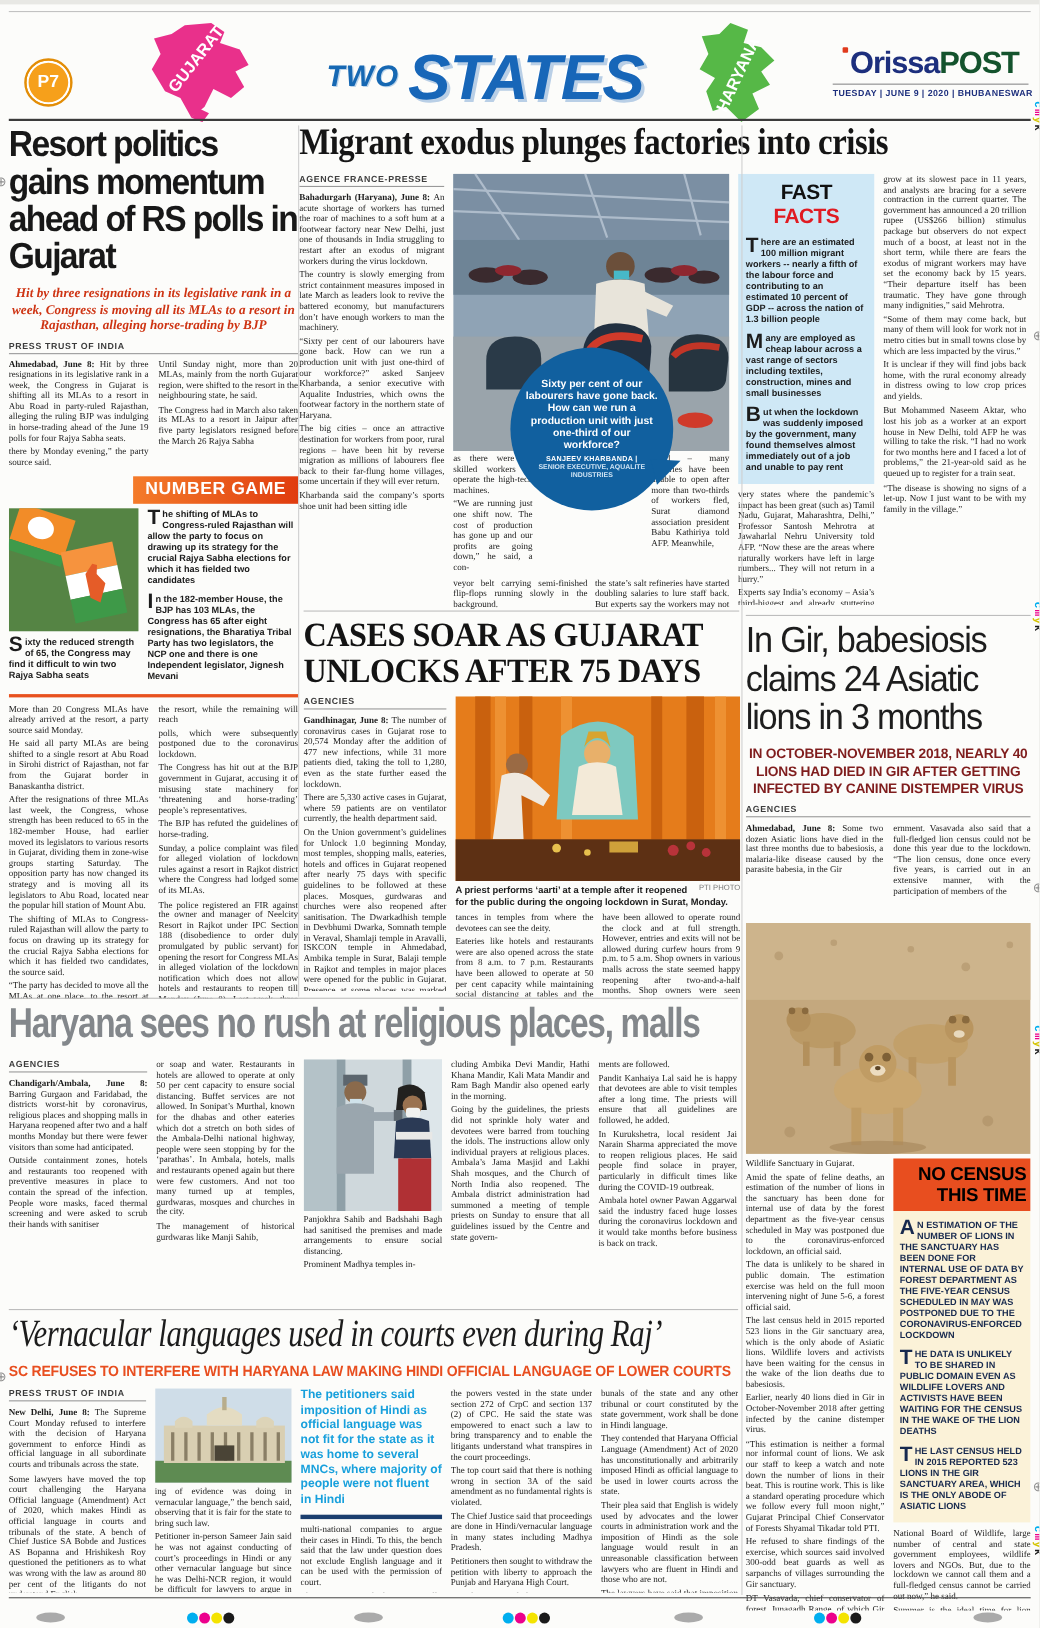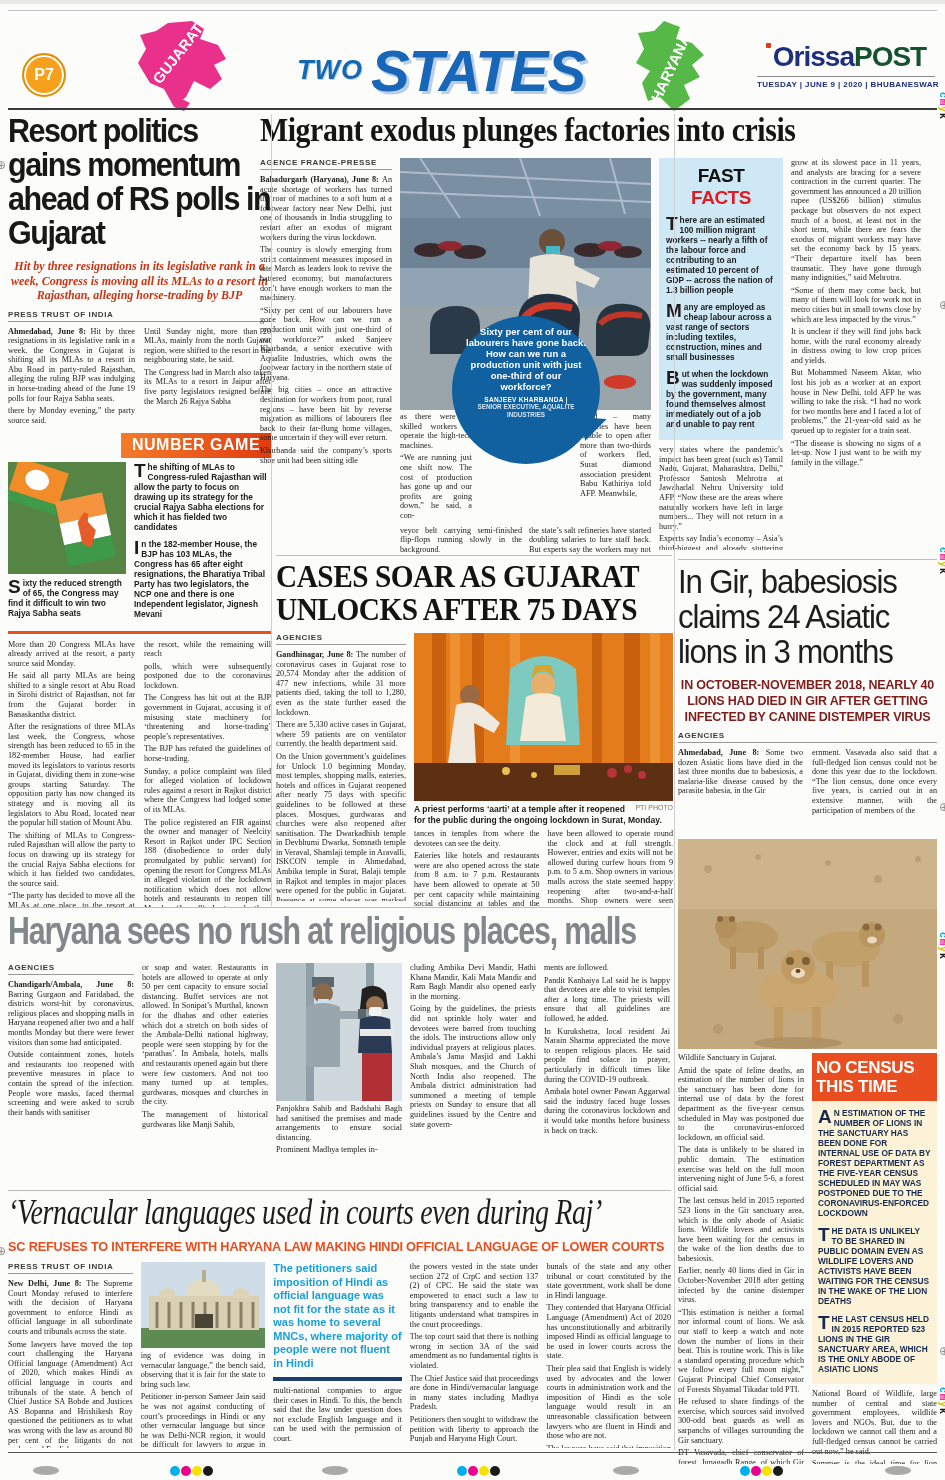--- a/index.html
+++ b/index.html
@@ -55,40 +55,40 @@
             display:flex; align-items:center; justify-content:center; }
   #ng-bar span { font:bold 16px "Liberation Sans", sans-serif; color:#fff; letter-spacing:.5px; }
   #ng-row { display:flex; gap:8px; margin-top:4px; }
   #ng-left { width:118px; }
   #ng-facts { width:133px; }
   .fact-sans p { font:bold 8.3px/10px "Liberation Sans", sans-serif; color:#1c1c1c; text-align:left; margin-bottom:7px; }
   .fact-sans p::first-letter { float:left; font:bold 19px/17px "Liberation Sans", sans-serif; margin:0 2px 0 0; }
   #ng-caption { margin-top:4px; }
 
   
-  #migrant { position:absolute; left:260px; top:107px; width:661px; height:444px; overflow:hidden; }
+  #migrant { position:absolute; left:272px; top:107px; width:661px; height:444px; overflow:hidden; }
   #migrant-headline { width:752px; transform:scaleX(.878); transform-origin:left top;
                       font:bold 34px/38px "Liberation Serif", serif; letter-spacing:-.5px; color:#151515; white-space:nowrap; }
   #migrant-body { display:flex; gap:8px; margin-top:9px; height:392px; }
   .m-c1 { width:132px; overflow:hidden; }
   .m-photo-col { width:251px; position:relative; }
   .m-facts { width:124px; overflow:hidden; }
   .m-right { width:130px; overflow:hidden; }
   .narrow p { font:8.2px/9.6px "Liberation Serif", serif; text-align:justify; margin-bottom:3px; }
   #m-under { display:flex; margin-top:2px; }
   #m-under .ua { width:72px; }
   #m-under .spacer { width:108px; }
   #m-under .ub { width:71px; }
   #m-lower { display:flex; gap:7px; margin-top:2px; }
   #m-lower div { width:122px; }
 
   
   #bubble { position:absolute; left:52px; top:158px; width:148px; height:148px; border-radius:50%;
             background:#11609f; z-index:3; display:flex; flex-direction:column; align-items:center;
-            justify-content:flex-start; padding:10px 12px; text-align:center; }
+            justify-content:center; padding:10px 12px; text-align:center; }
   #bubble:after { content:""; position:absolute; right:-8px; bottom:26px; width:0; height:0;
                   border-left:26px solid #11609f; border-top:8px solid transparent; border-bottom:16px solid transparent;
                   transform:rotate(-14deg); }
   #bubble-quote { font:bold 9.5px/11px "Liberation Sans", sans-serif; color:#fff; }
   #bubble-name { margin-top:4px; font:bold 6.5px "Liberation Sans", sans-serif; color:#fff; letter-spacing:.3px; }
   #bubble-role { font:6.3px/7.5px "Liberation Sans", sans-serif; color:#cfe4f4; font-weight:bold; }
 
   
   #fastfacts { background:#cfe8f6; padding:7px 7px 4px; }
   #ff-title { text-align:center; font:bold 19px "Liberation Sans", sans-serif; letter-spacing:-.5px; margin-bottom:6px; }
@@ -108,22 +108,22 @@
   
   #gir { position:absolute; left:678px; top:560px; width:259px; height:900px; overflow:hidden; }
   #gir-headline { width:274px; transform:scaleX(.945); transform-origin:left top;
                   font:400 33px/35px "Liberation Sans", sans-serif; letter-spacing:-1.2px; color:#1d1d1d; }
   #gir-subhead { margin:8px 0 6px; font:bold 12.5px/16px "Liberation Sans", sans-serif; color:#7f1d1d; text-align:center; letter-spacing:-.2px;}
   #gir-intro { height:88px; overflow:hidden; }
   #gir-low { display:flex; gap:8px; margin-top:4px; height:452px; }
   #gir-low .g-c1 { width:126px; overflow:hidden; }
   #gir-low .g-c2 { width:125px; overflow:hidden; }
   #ncensus { margin-bottom:5px; }
-  #ncensus-head { background:#e84e1f; padding:5px 4px; text-align:left;
-                  font:bold 17px/19px "Liberation Sans", sans-serif; color:#ffffff; letter-spacing:-.3px; }
+  #ncensus-head { background:#e84e1f; padding:5px 4px; text-align:right;
+                  font:bold 17px/19px "Liberation Sans", sans-serif; color:#000000; letter-spacing:-.3px; }
   #ncensus-body { background:#fbf2d8; padding:7px 6px 2px; }
   #ncensus-body p { font:bold 8.3px/10px "Liberation Sans", sans-serif; color:#17294e; margin-bottom:8px; text-align:left;}
   #ncensus-body p::first-letter { float:left; font:bold 19px/17px "Liberation Sans", sans-serif; margin:0 2px 0 0; }
 
   
   #haryana { position:absolute; left:8px; top:906px; width:663px; height:279px; overflow:hidden; }
   #haryana-headline { width:828px; transform:scaleX(.8); transform-origin:left top; white-space:nowrap;
                       font:bold 38px "Liberation Sans", sans-serif; letter-spacing:-1.5px; color:#83878b; }
   #haryana-body { display:flex; gap:8px; margin-top:10px; height:218px; }
   #haryana-body > div { width:126px; overflow:hidden; }

